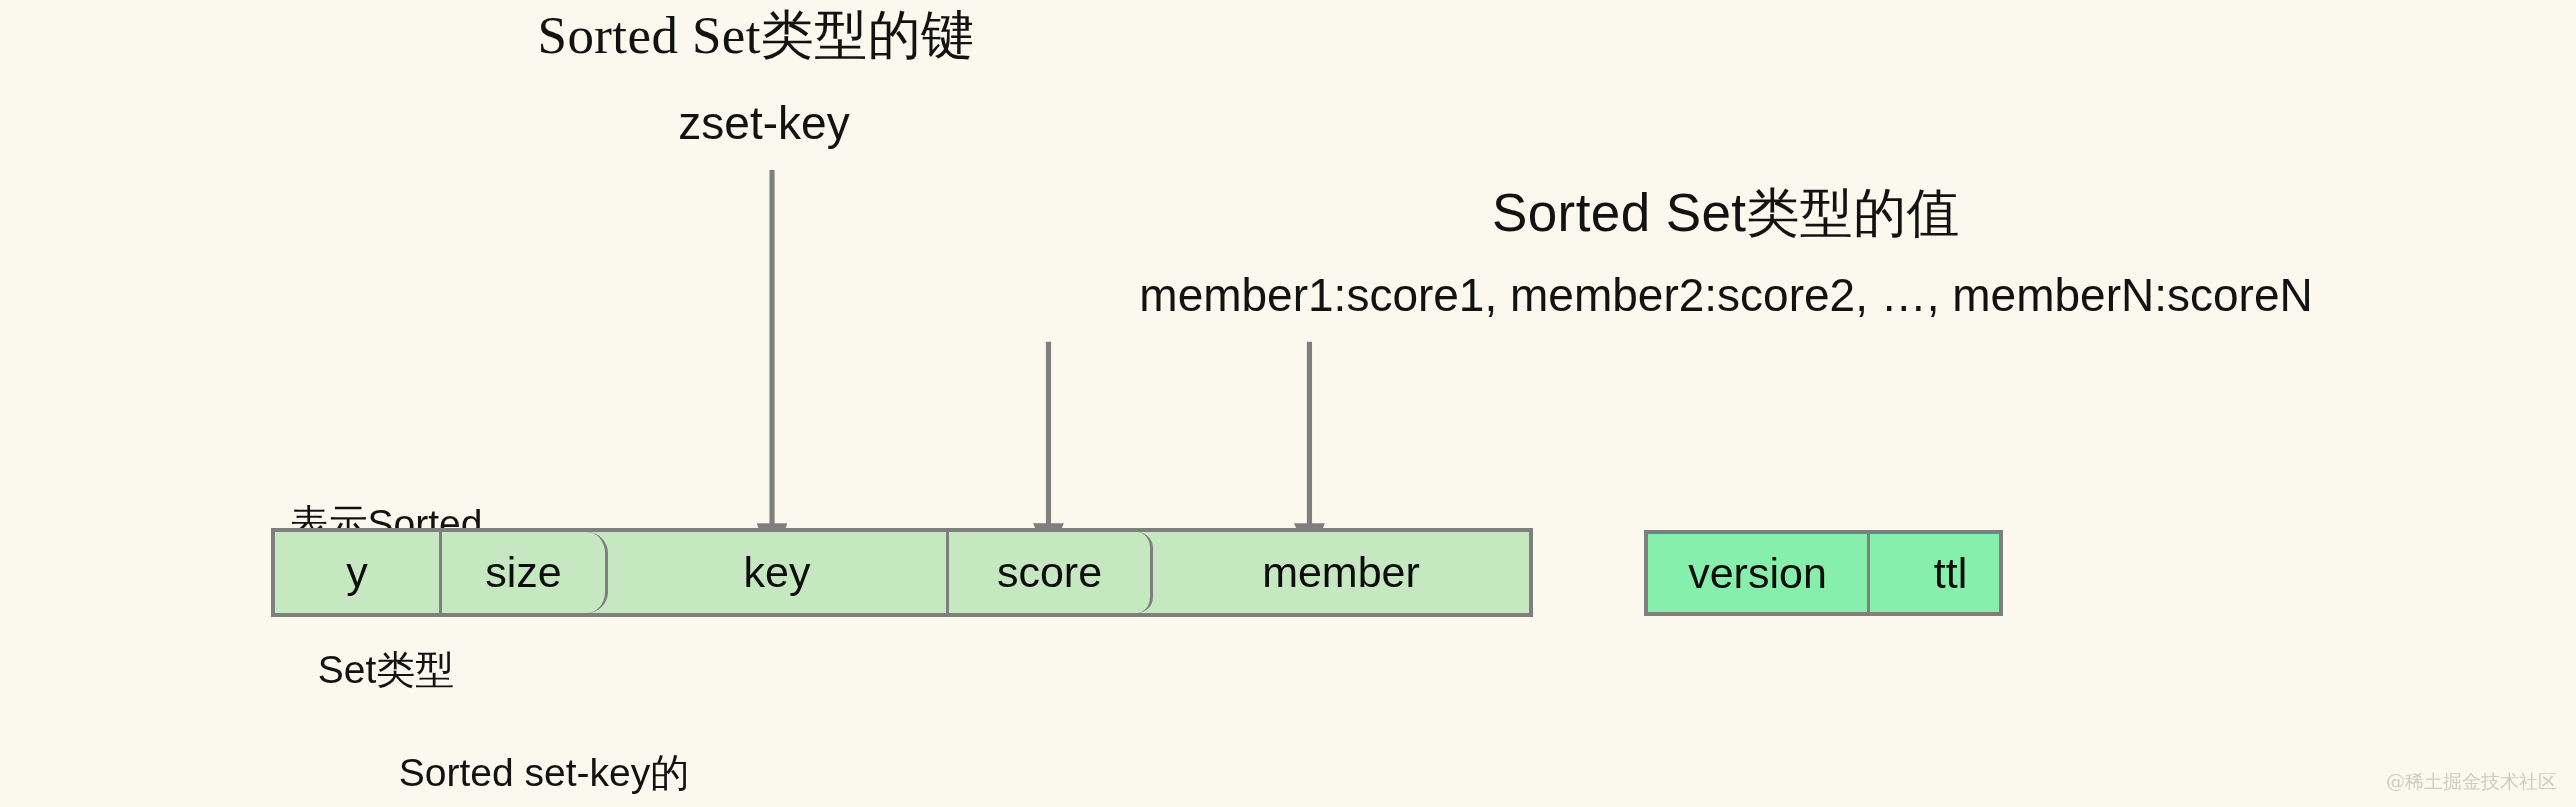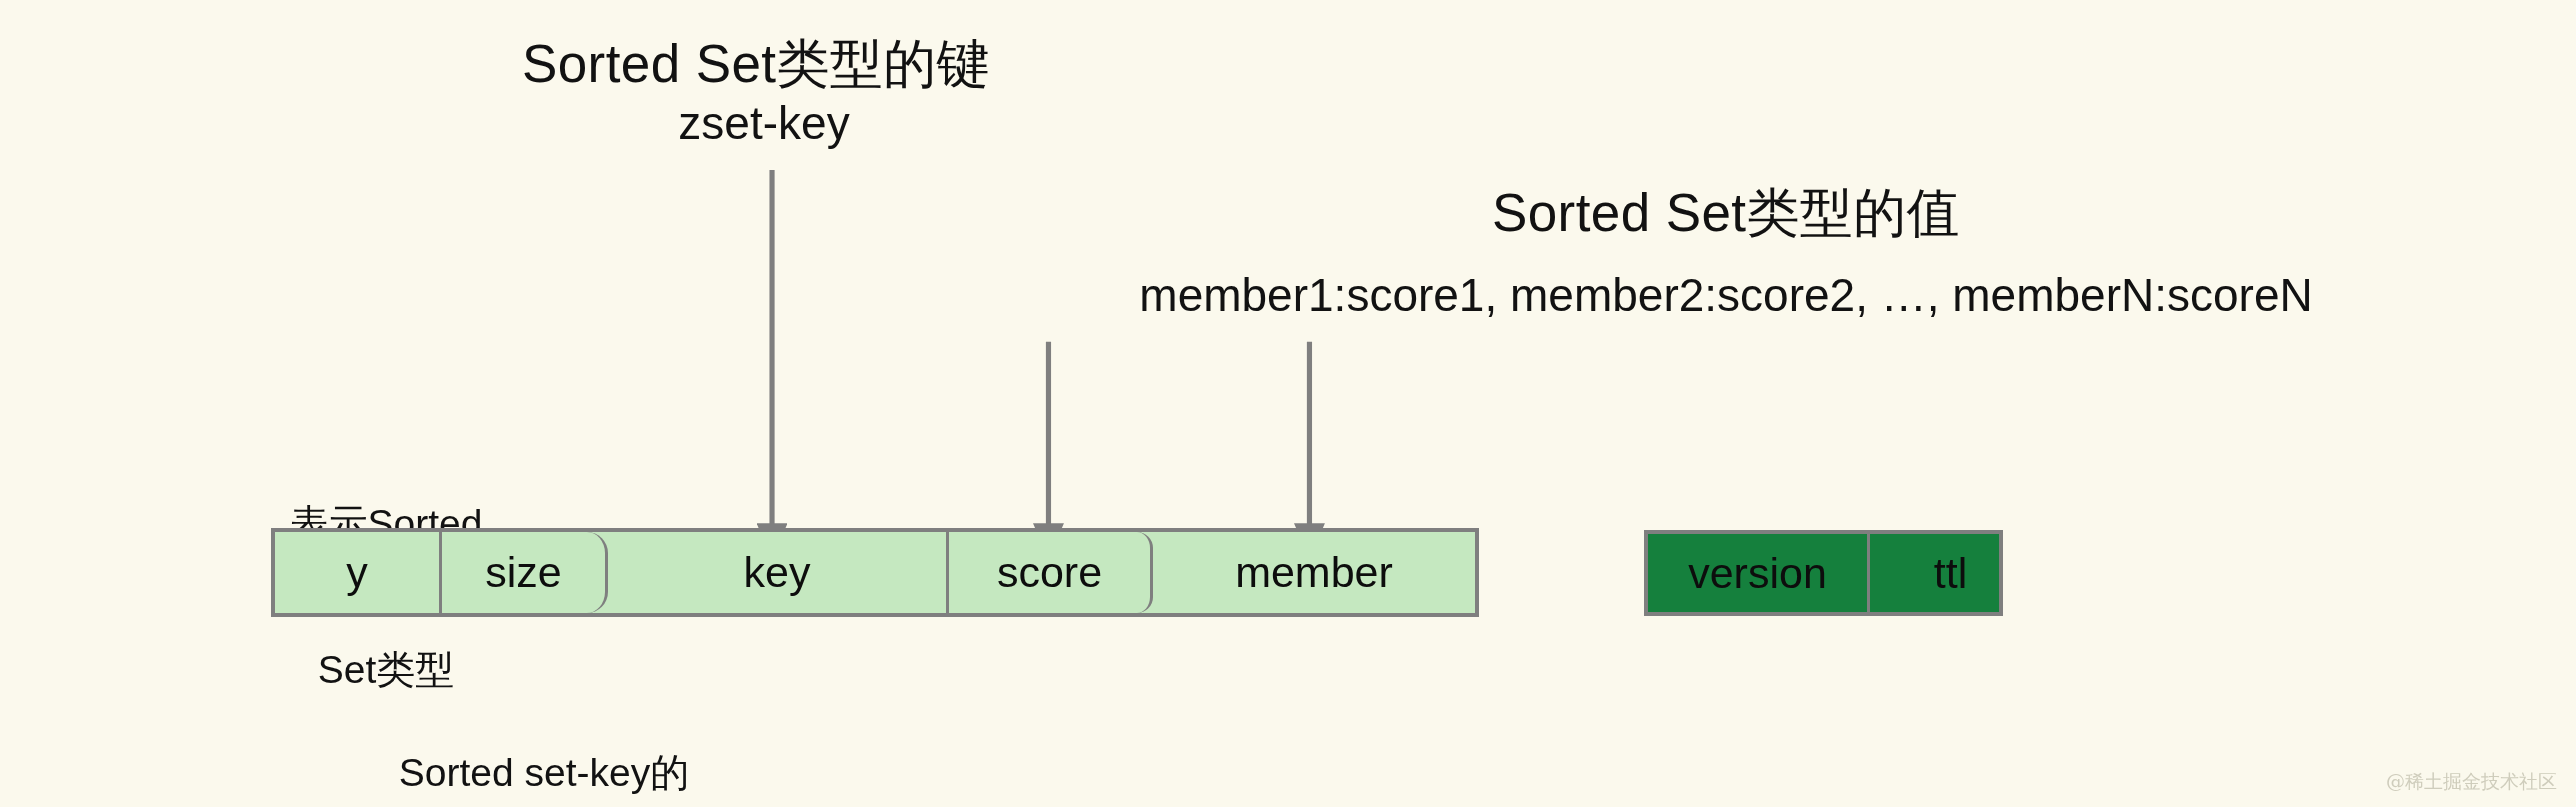--- a/index.html
+++ b/index.html
@@ -70,21 +70,21 @@
     position: absolute;
     left: 1644px;
     top: 530px;
     height: 86px;
     display: flex;
     border: 4.3px solid #7f7f7f;
     box-sizing: border-box;
     background: #f8e29a;
   }
   #metarow .cell {
-    background: #15803d;
+    background: #86efac;
     border-right: 3.4px solid #7f7f7f;
     box-sizing: border-box;
     display: flex;
     align-items: center;
     justify-content: center;
     font-size: 43px;
     color: #0d0d0d;
   }
   #metarow .cell:last-child { border-right: none; }
 
@@ -104,21 +104,21 @@
     color: #cfcdbc;
     font-family: "DejaVu Serif", serif;
     white-space: pre;
   }
 </style>
 </head>
 <body>
 
 <div id="canvas">
 
-  <div class="txt title-lg center" style="left:756px; top:33px;">Sorted Set类型的键</div>
+  <div class="txt title-lg center" style="left:756px; top:4px;font-family:Liberation Serif, serif;">Sorted Set类型的键</div>
 
   <div class="txt title-sub center" style="left:756px; top:96px;margin-left:8px;">zset-key</div>
 
   <div class="txt title-lg center" style="left:1726px; top:182px;">Sorted Set类型的值</div>
 
   <div class="txt title-sub center" style="left:1726px; top:268px;">member1:score1, member2:score2, …, memberN:scoreN</div>
 
   <div class="txt anno center" style="left:358px; top:402px;">
     <div>表示Sorted</div>
     <div>Set类型</div>
@@ -140,21 +140,21 @@
         <line x1="1221" y1="398" x2="1221" y2="612" marker-end="url(#arrowhead)"></line>
         <line x1="1525" y1="398" x2="1525" y2="612" marker-end="url(#arrowhead)"></line>
       </g>
   </svg>
 
   <div id="bitrow">
       <div class="cell" style="width: 167px;">y</div>
       <div class="cell" style="width: 166px; border-radius: 21px;">size</div>
       <div class="cell" style="width: 341px;">key</div>
       <div class="cell" style="width: 204px; border-radius: 16px;">score</div>
-      <div class="cell" style="width: 322px;">member</div>
+      <div class="cell" style="width: 376px;">member</div>
     </div>
 
   <div id="metarow">
       <div class="cell" style="width: 222px;">version</div>
       <div class="cell" style="width: 129px; padding-left: 32px;">ttl</div>
     </div>
 
   <div id="watermark">@稀土掘金技术社区</div>
 
 </div>

